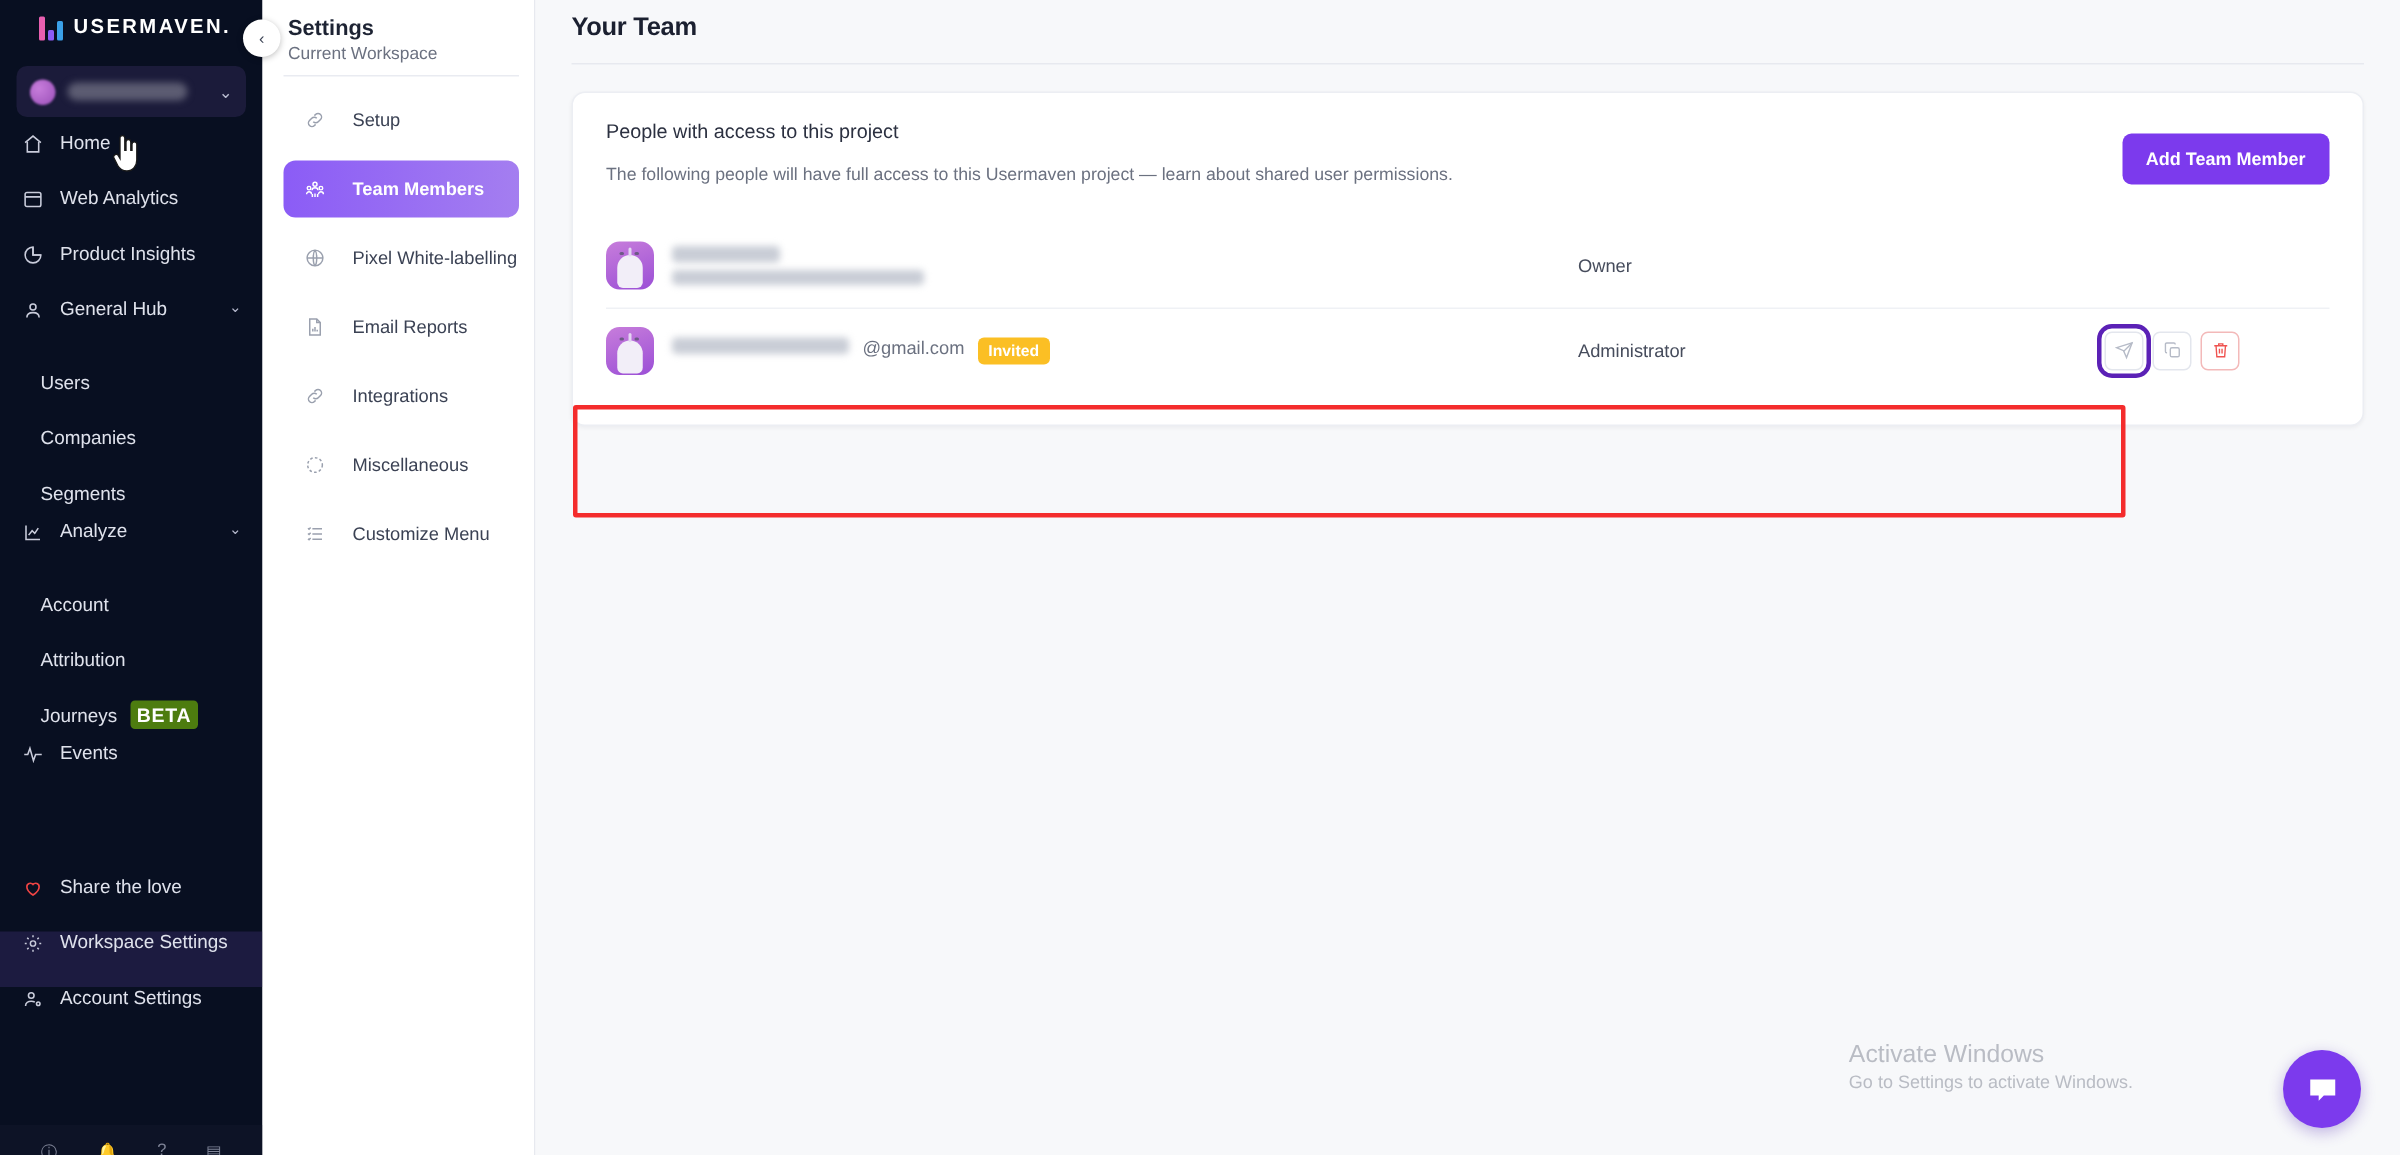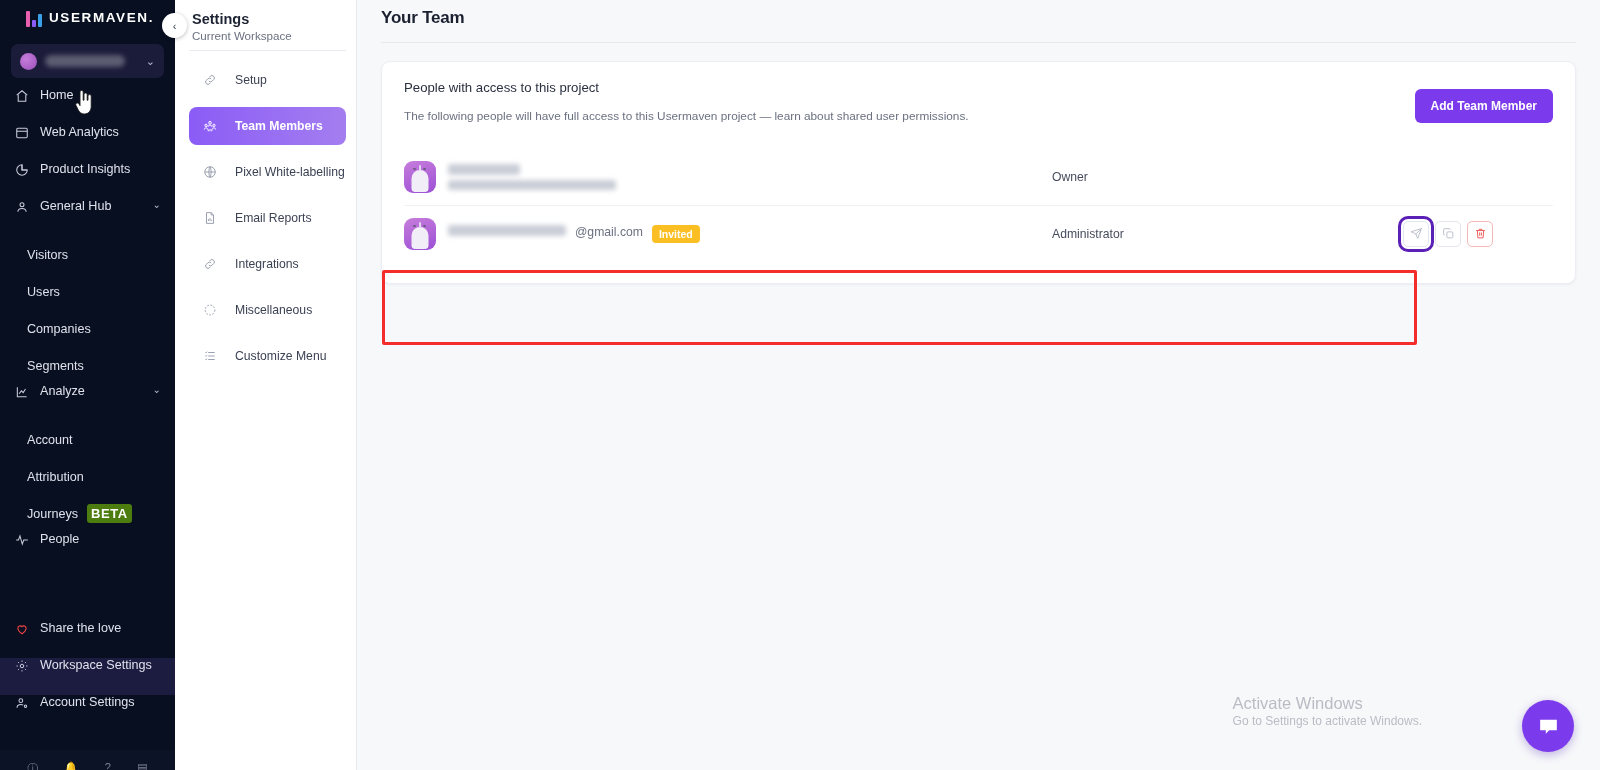--- a/index.html
+++ b/index.html
@@ -366,23 +366,20 @@
           <svg viewBox="0 0 24 24" fill="none" stroke="currentColor" stroke-width="1.8">
               <circle cx="12" cy="8" r="3.4"></circle>
               <path d="M5 20c0-3.6 3.1-5.6 7-5.6s7 2 7 5.6"></path>
             </svg>
         </span>
         <span>General Hub</span>
         <span class="nav-chev">⌄</span>
       </div>
 
       <div class="nav-sub">
-        <span>Visitors</span>
-      </div>
-      <div class="nav-sub">
         <span>Users</span>
       </div>
       <div class="nav-sub">
         <span>Companies</span>
       </div>
       <div class="nav-sub">
         <span>Segments</span>
       </div>
 
       <div class="nav-item">
@@ -406,21 +403,21 @@
         <span>Journeys</span>
         <span class="beta-badge">BETA</span>
       </div>
 
       <div class="nav-item">
         <span class="nav-ico">
           <svg viewBox="0 0 24 24" fill="none" stroke="currentColor" stroke-width="1.8">
               <path d="M2 12h4l2.5-7 4 14 2.5-7h7"></path>
             </svg>
         </span>
-        <span>People</span>
+        <span>Events</span>
       </div>
 
       <div class="nav-gap"></div>
 
       <div class="nav-item">
         <span class="nav-ico heart">
           <svg viewBox="0 0 24 24" fill="none" stroke="currentColor" stroke-width="1.9">
               <path d="M12 20s-7-4.6-7-9.2A4 4 0 0 1 12 8a4 4 0 0 1 7 2.8C19 15.4 12 20 12 20z"></path>
             </svg>
         </span>

